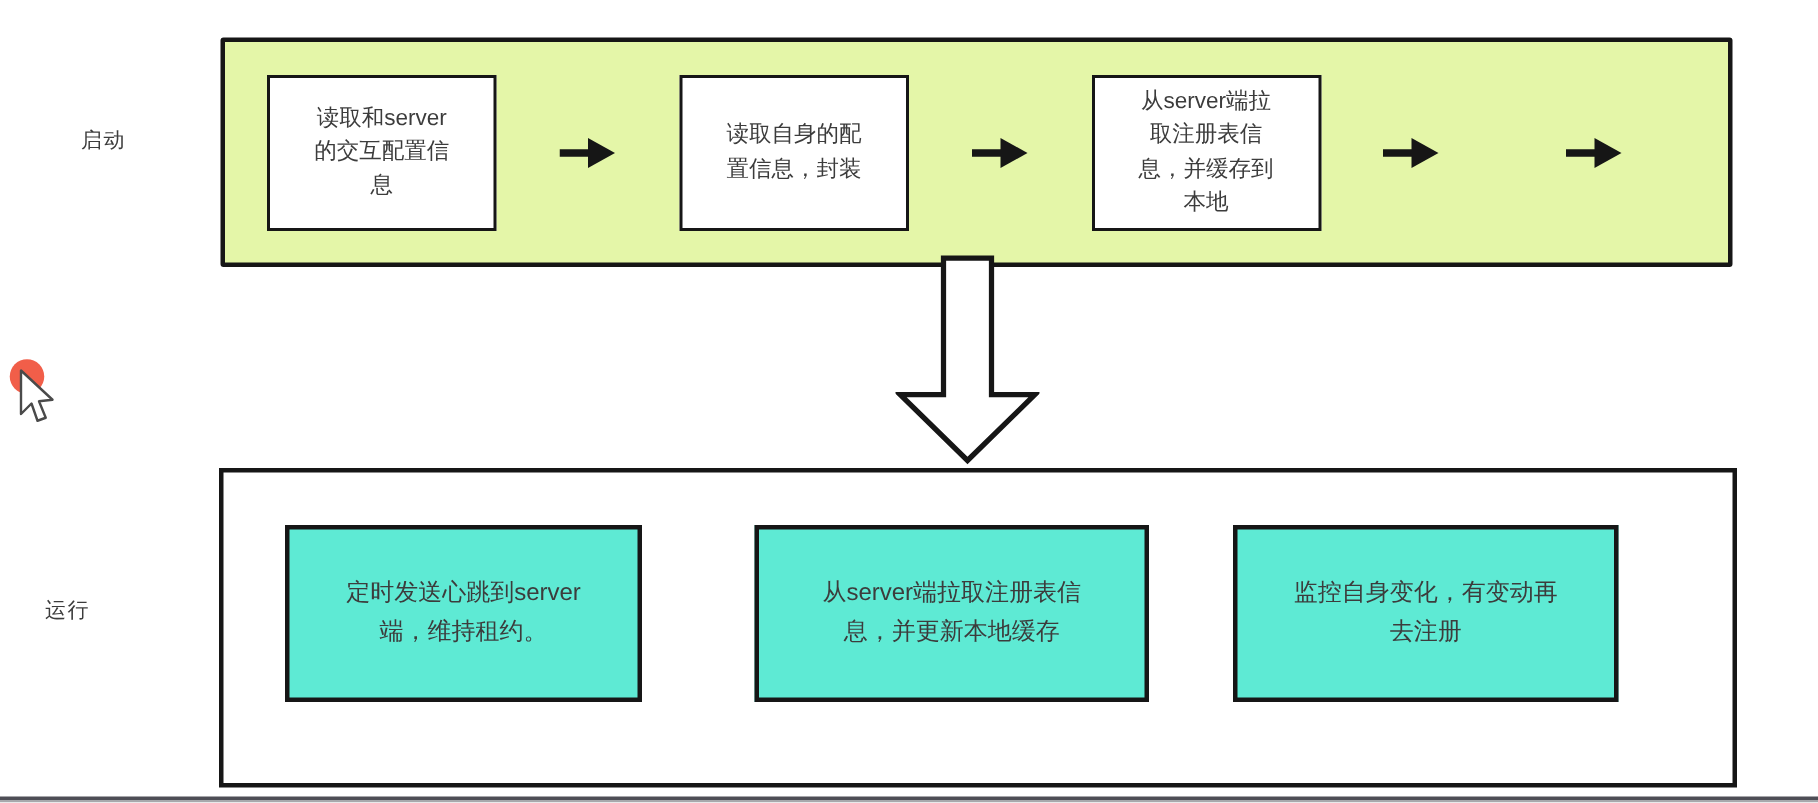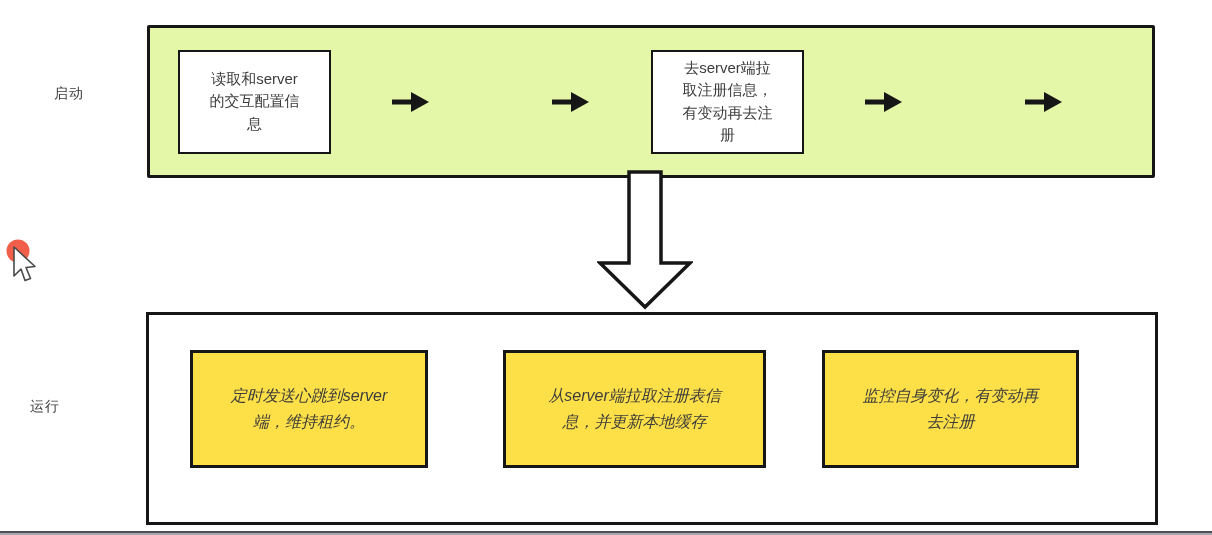--- a/index.html
+++ b/index.html
@@ -38,23 +38,23 @@
 
   
   .run-panel {
     position:absolute; left:146px; top:312px; width:1012px; height:213px;
     box-sizing:border-box; border:3px solid var(--line-black,#161616);
     background:#ffffff;
   }
   .task {
     position:absolute; top:35px; height:118px;
     box-sizing:border-box; border:3px solid var(--line-black,#161616);
-    background:#fde047;
+    background:#5eead4;
     display:flex; align-items:center; justify-content:center;
-    text-align:center; font-size:16px; line-height:1.6;font-style:italic;
+    text-align:center; font-size:16px; line-height:1.6;
   }
   .task-1 { left:41px;  width:238px; padding:0 31px; }
   .task-2 { left:354px; width:263px; padding:4px 33px; }
   .task-3 { left:673px; width:257px; padding:0 35px; }
 
   
   .cursor-wrap { position:absolute; left:2px; top:236px; }
 
   
   .bottom-bar {
@@ -69,27 +69,28 @@
 <div class="side-label label-running">运行</div>
 
 <div class="flow-row">
   <div class="step">读取和server的交互配置信息</div>
   <span class="harrow">
     <svg width="38" height="22" viewBox="0 0 38 22">
         <rect x="0" y="8.5" width="20" height="5" fill="#161616"></rect>
         <polygon points="19,1 19,21 37,11" fill="#161616"></polygon>
       </svg>
   </span>
+  <div class="step">读取自身的配置信息，封装</div>
   <span class="harrow">
     <svg width="38" height="22" viewBox="0 0 38 22">
         <rect x="0" y="8.5" width="20" height="5" fill="#161616"></rect>
         <polygon points="19,1 19,21 37,11" fill="#161616"></polygon>
       </svg>
   </span>
-  <div class="step">去server端拉取注册信息，有变动再去注册</div>
+  <div class="step">从server端拉取注册表信息，并缓存到本地</div>
   <span class="harrow">
     <svg width="38" height="22" viewBox="0 0 38 22">
         <rect x="0" y="8.5" width="20" height="5" fill="#161616"></rect>
         <polygon points="19,1 19,21 37,11" fill="#161616"></polygon>
       </svg>
   </span>
   <span class="harrow">
     <svg width="38" height="22" viewBox="0 0 38 22">
         <rect x="0" y="8.5" width="20" height="5" fill="#161616"></rect>
         <polygon points="19,1 19,21 37,11" fill="#161616"></polygon>

